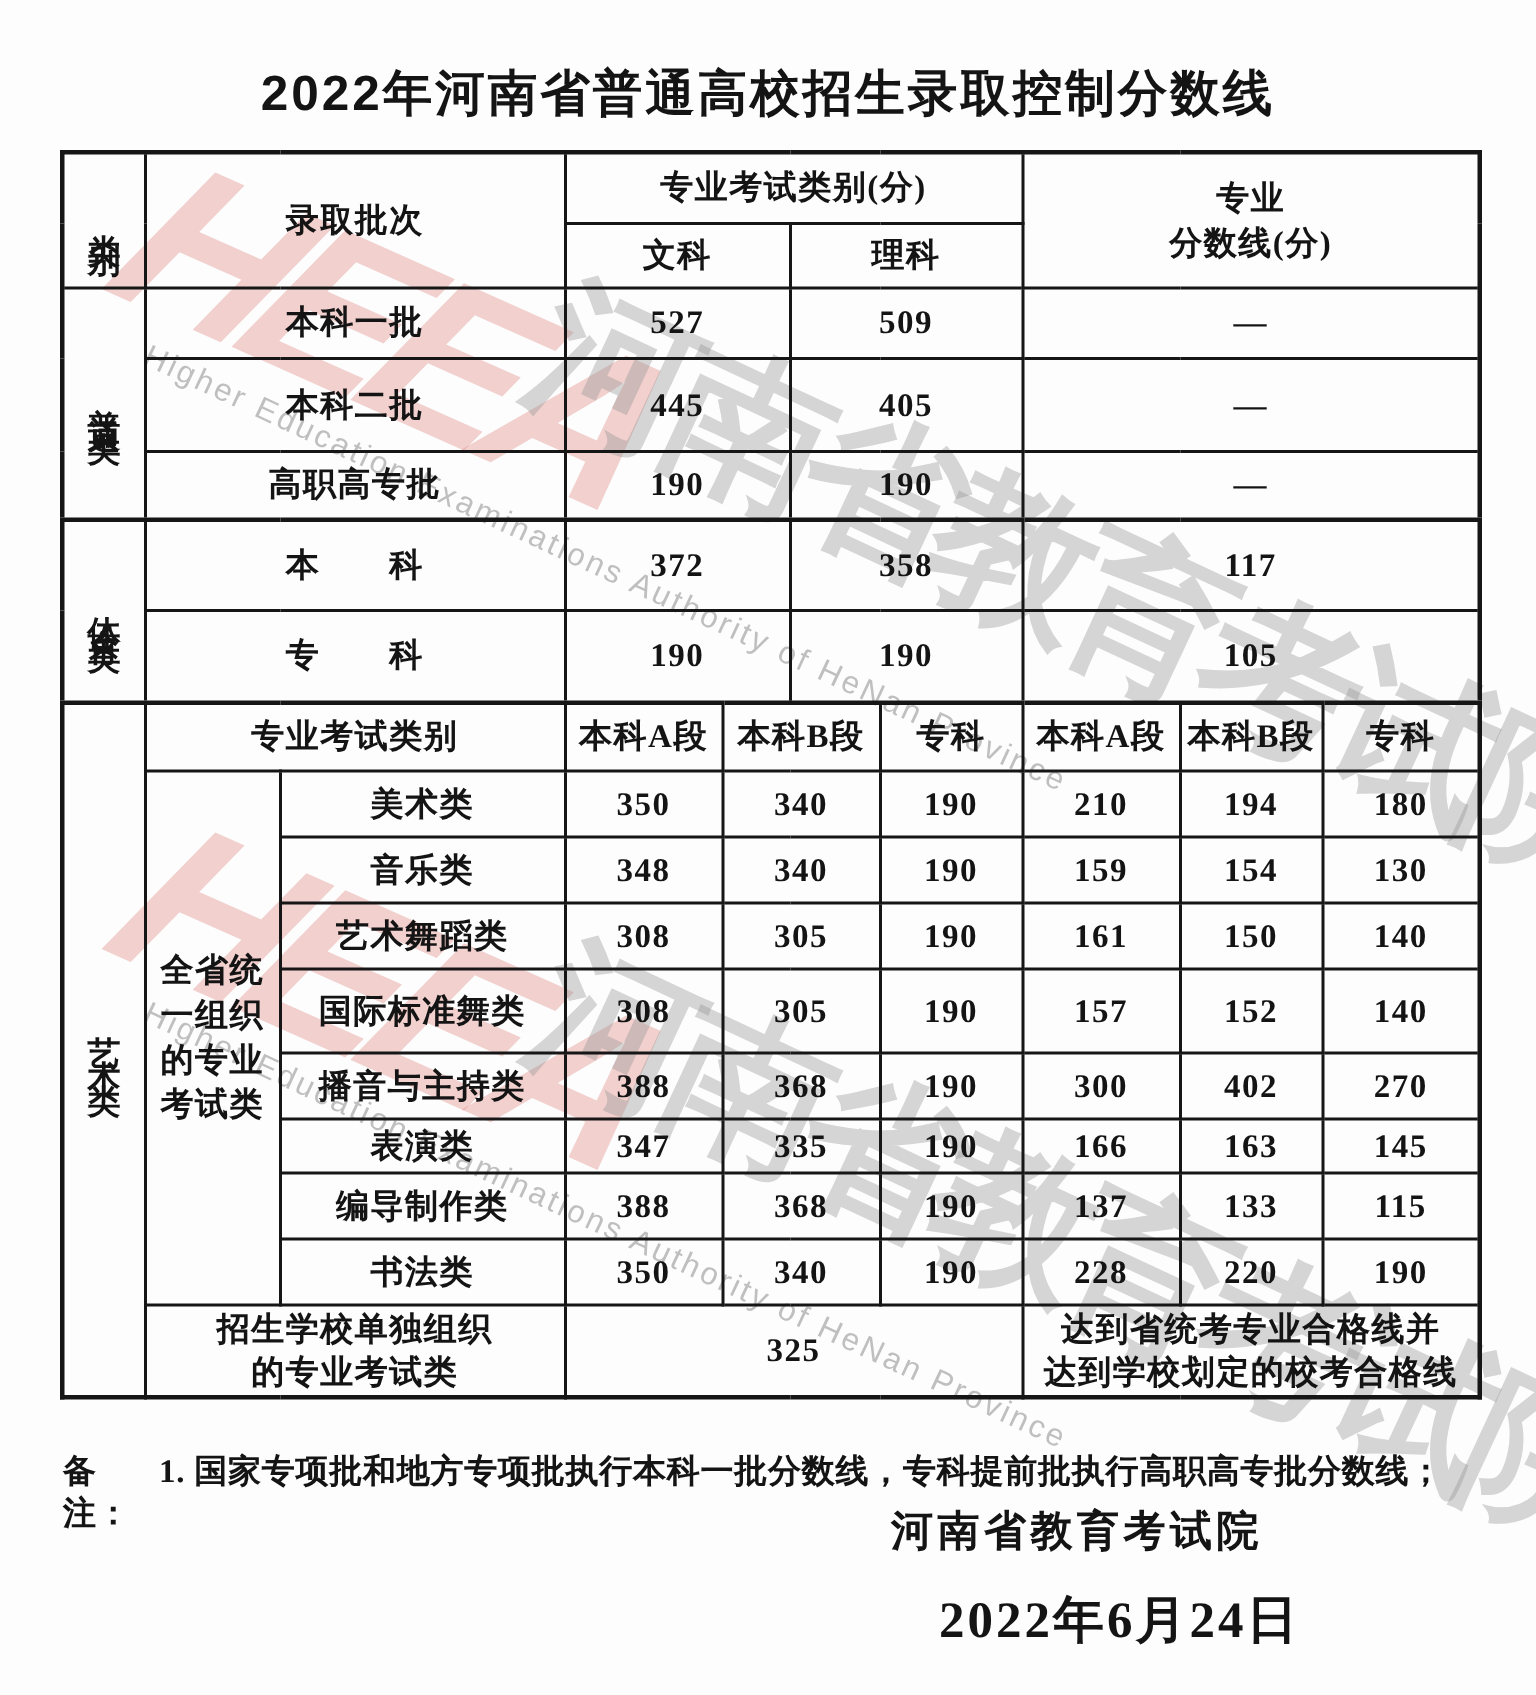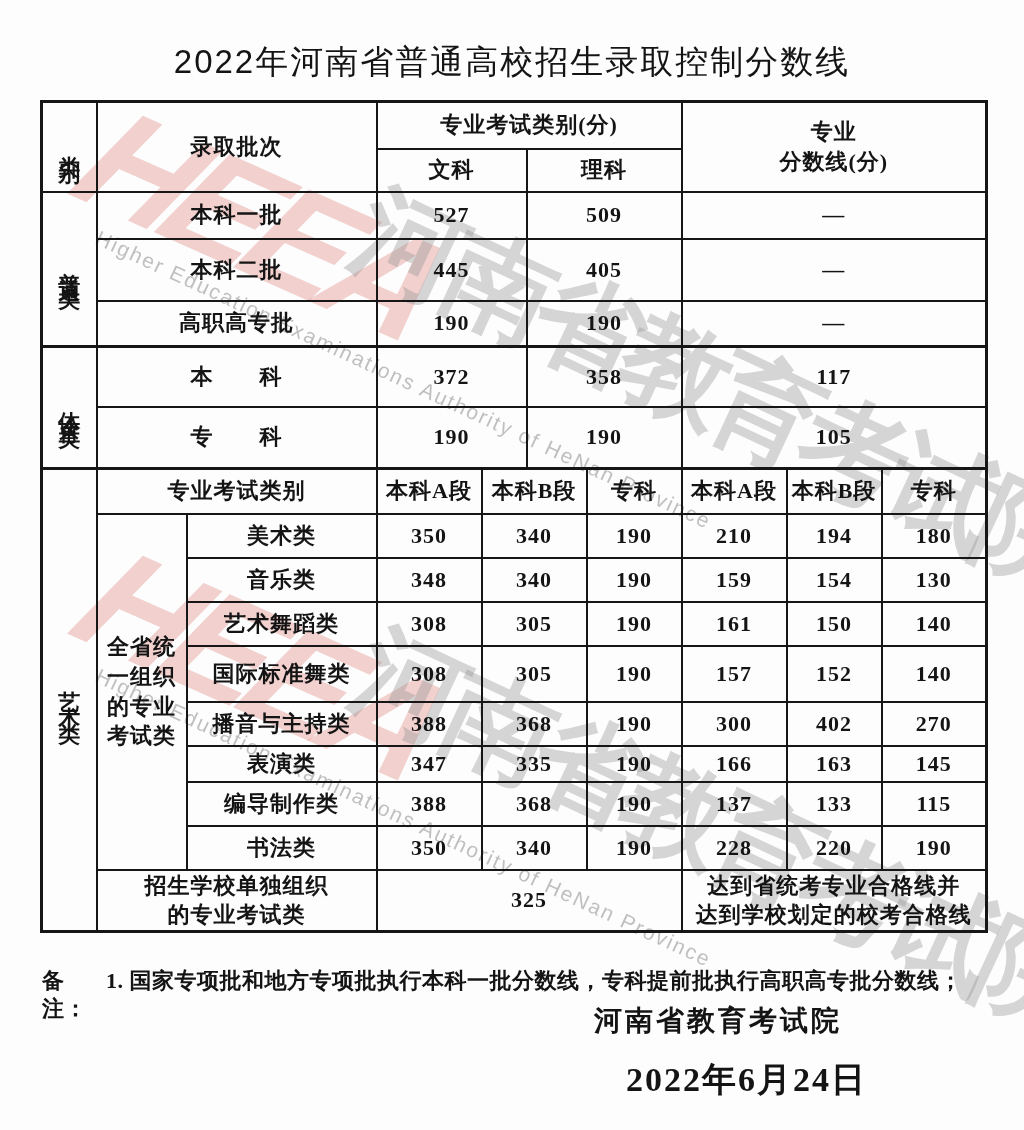--- a/index.html
+++ b/index.html
@@ -28,21 +28,21 @@
     font-family:"Liberation Sans","DejaVu Sans",sans-serif;
     font-size:21px; letter-spacing:2px;
     color:rgba(140,140,140,0.55);
     transform:rotate(25deg);
   }
   
   .title {
     position:absolute; top:40px; left:0; width:100%;
     text-align:center; z-index:2;
     font-family:"Liberation Sans","DejaVu Sans",sans-serif;
-    font-weight:normal; font-size:33px; letter-spacing:2px;
+    font-weight:bold; font-size:33px; letter-spacing:2px;
   }
   
   table.score {
     position:absolute; left:40px; top:100px; width:945px;
     border-collapse:collapse; table-layout:fixed;
     z-index:2; background:transparent;
   }
   table.score { border:3px solid #161616; }
   table.score td {
     border:2px solid #161616;

